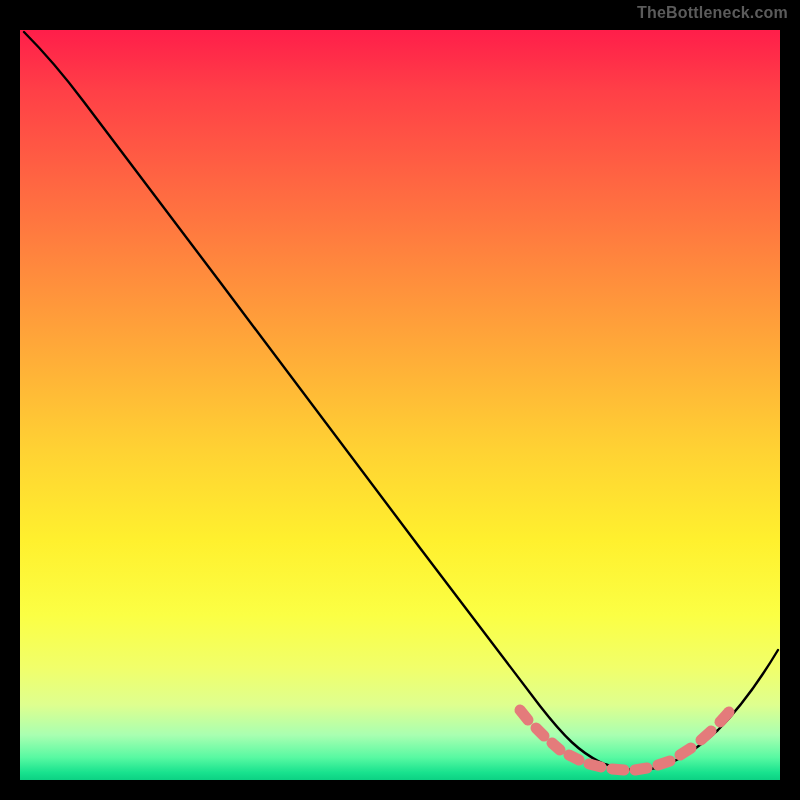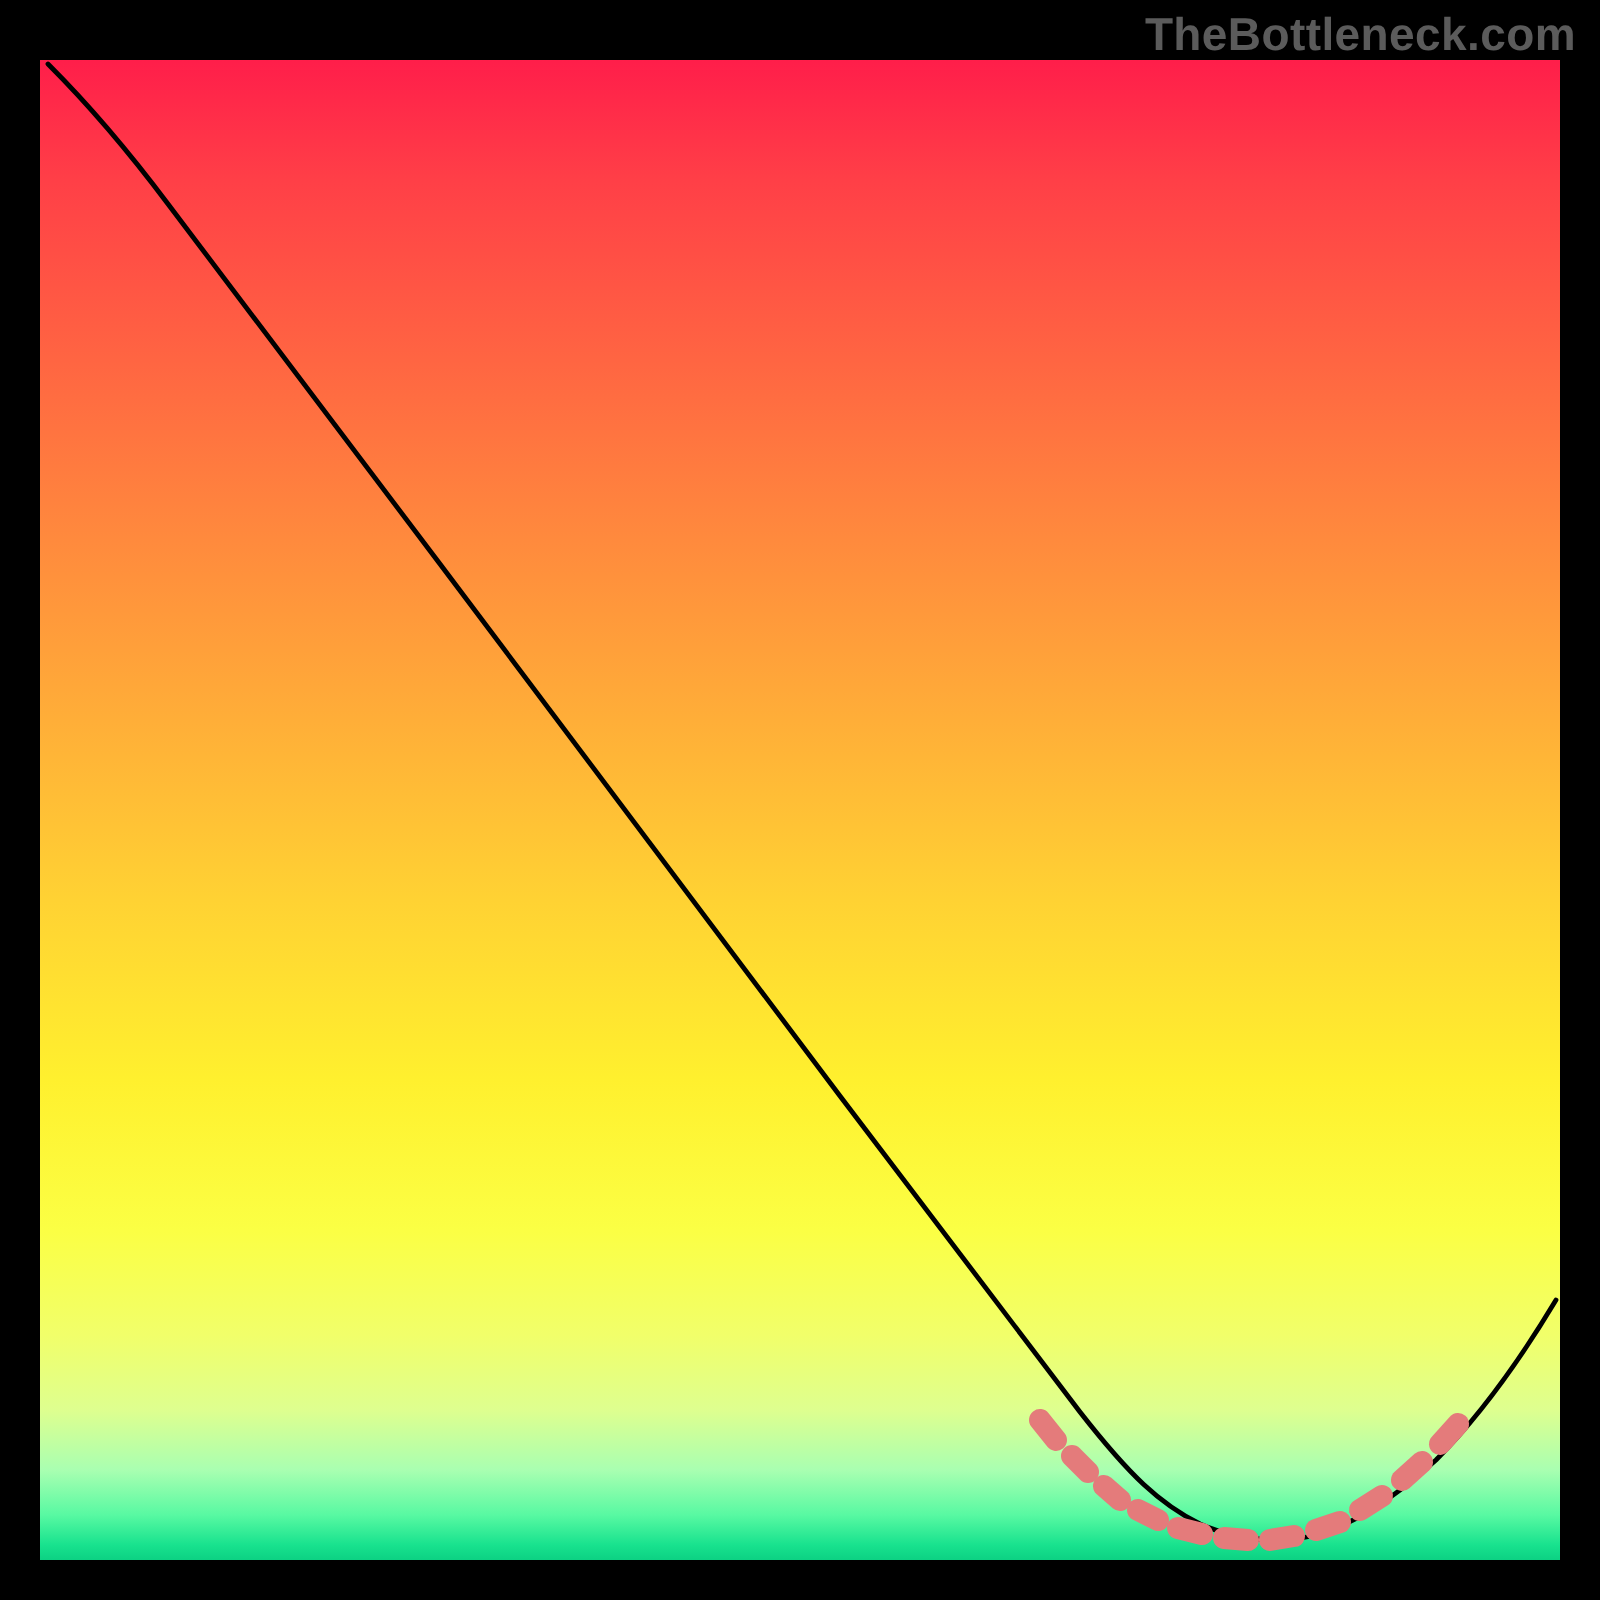--- a/index.html
+++ b/index.html
@@ -15,21 +15,21 @@
     position: relative;
     width: 800px;
     height: 800px;
     background: #000;
   }
   .watermark {
     position: absolute;
     top: 4px;
     right: 12px;
     color: #5b5b5b;
-    font-size: 23px;
+    font-size: 16px;
     font-weight: 600;
     letter-spacing: 0.2px;
     z-index: 50;
   }
   .plot {
     position: absolute;
     left: 20px;
     top: 30px;
     width: 760px;
     height: 750px;

